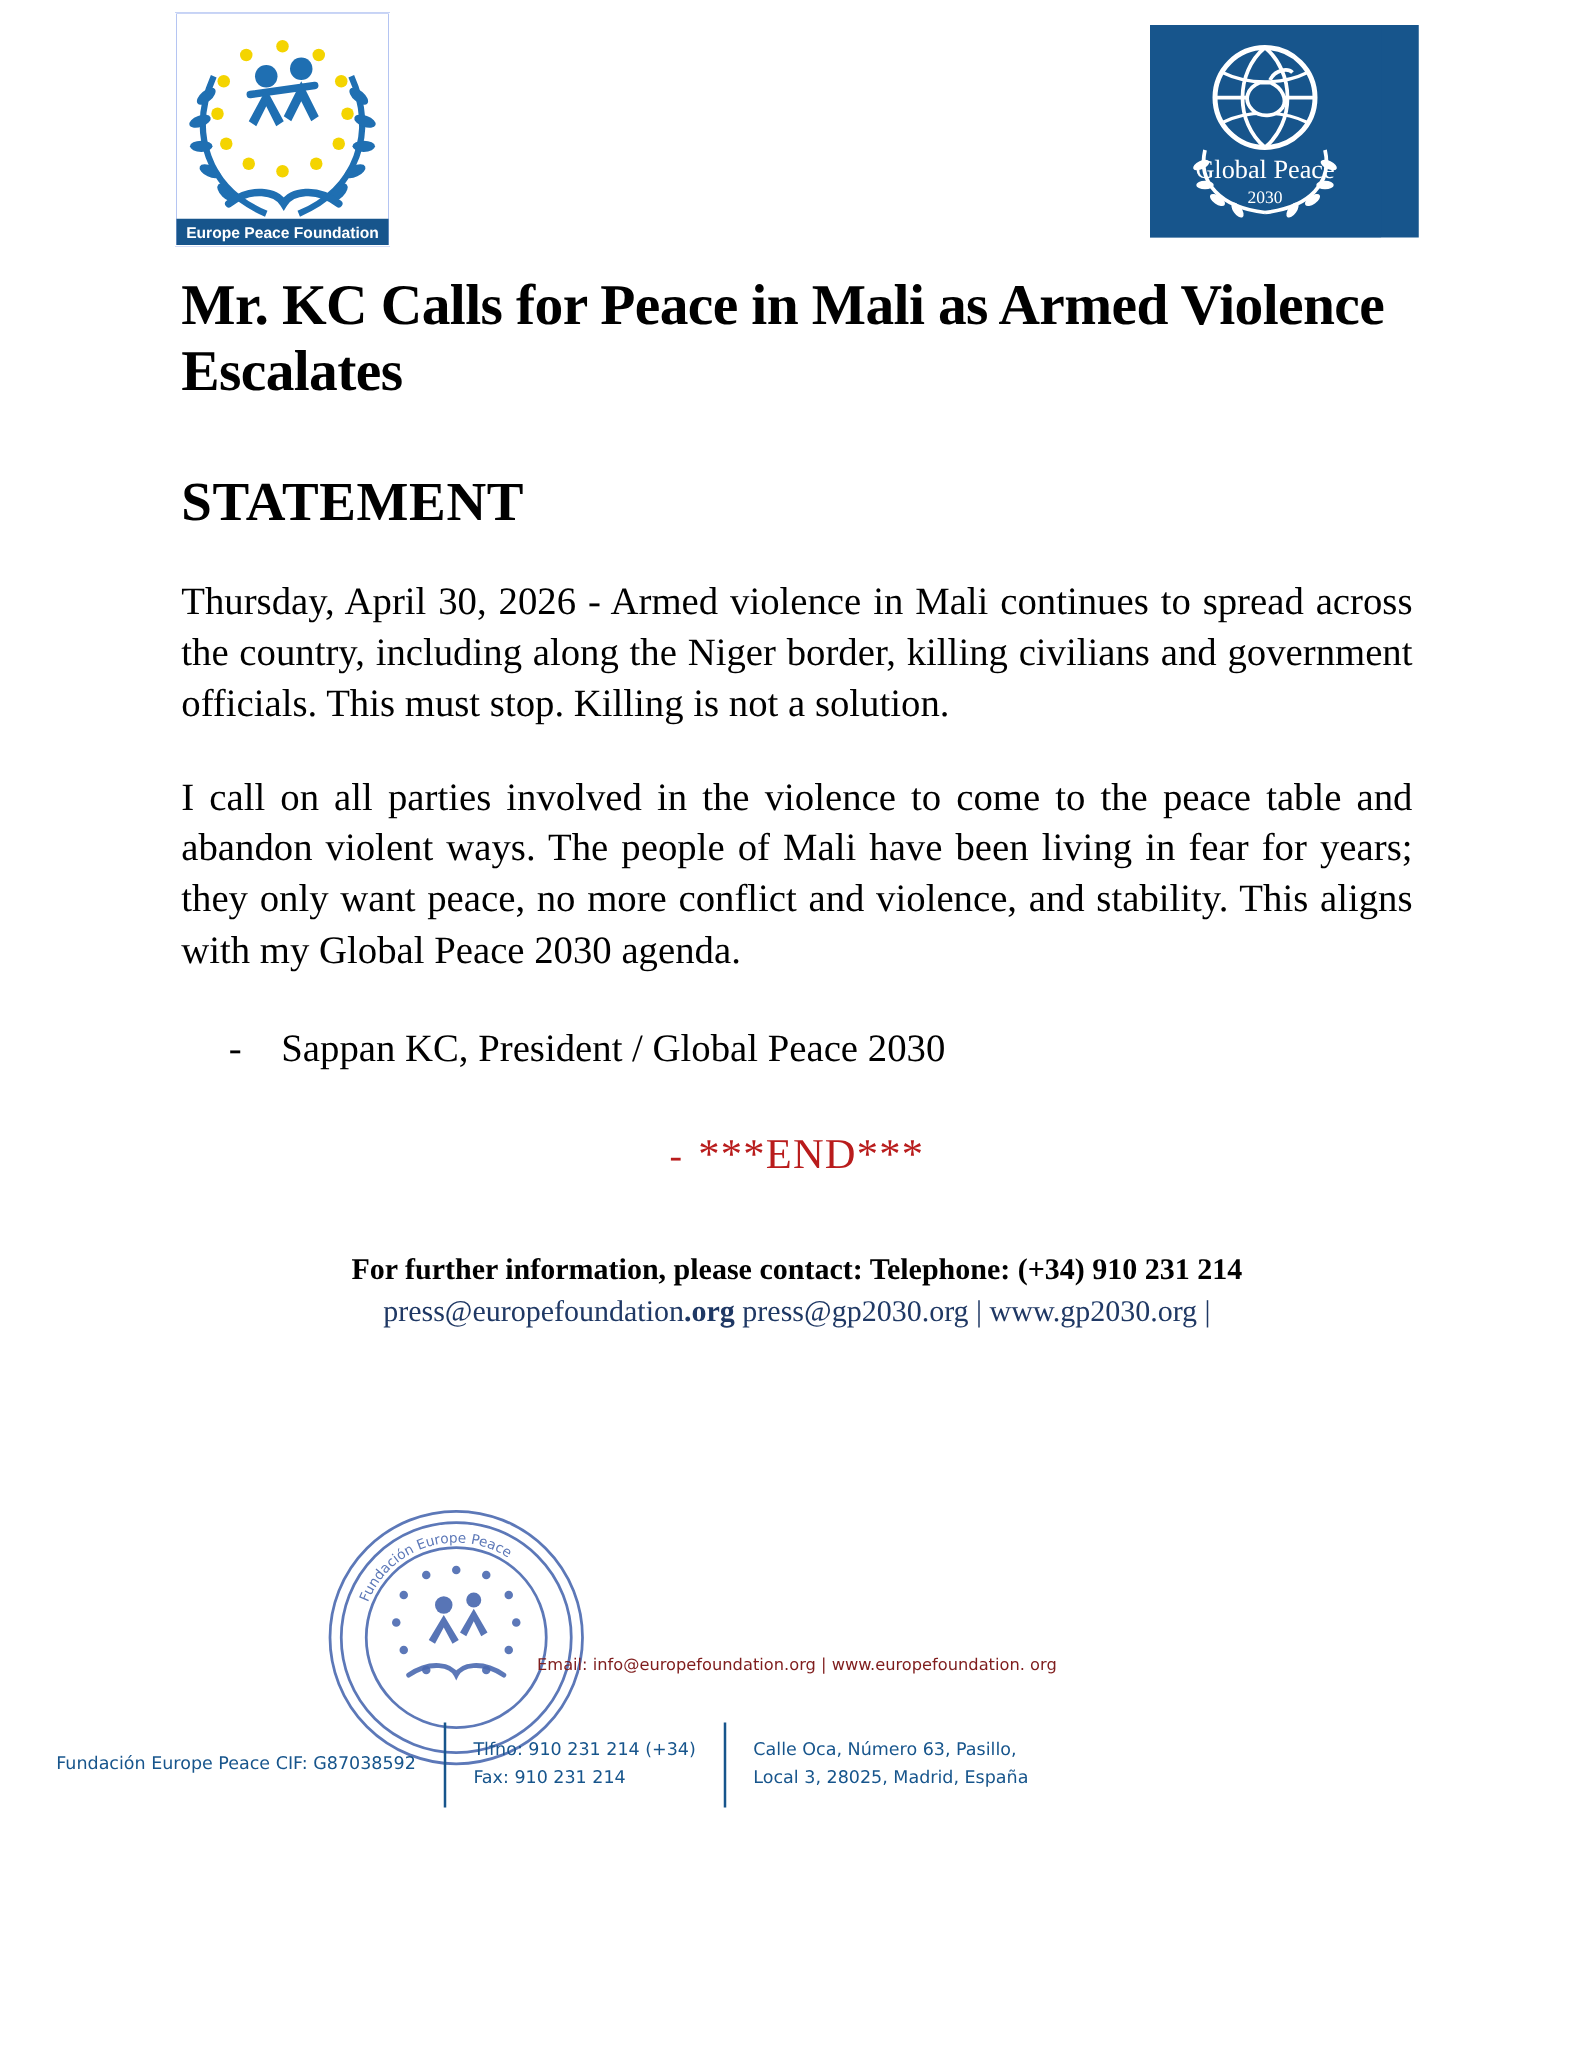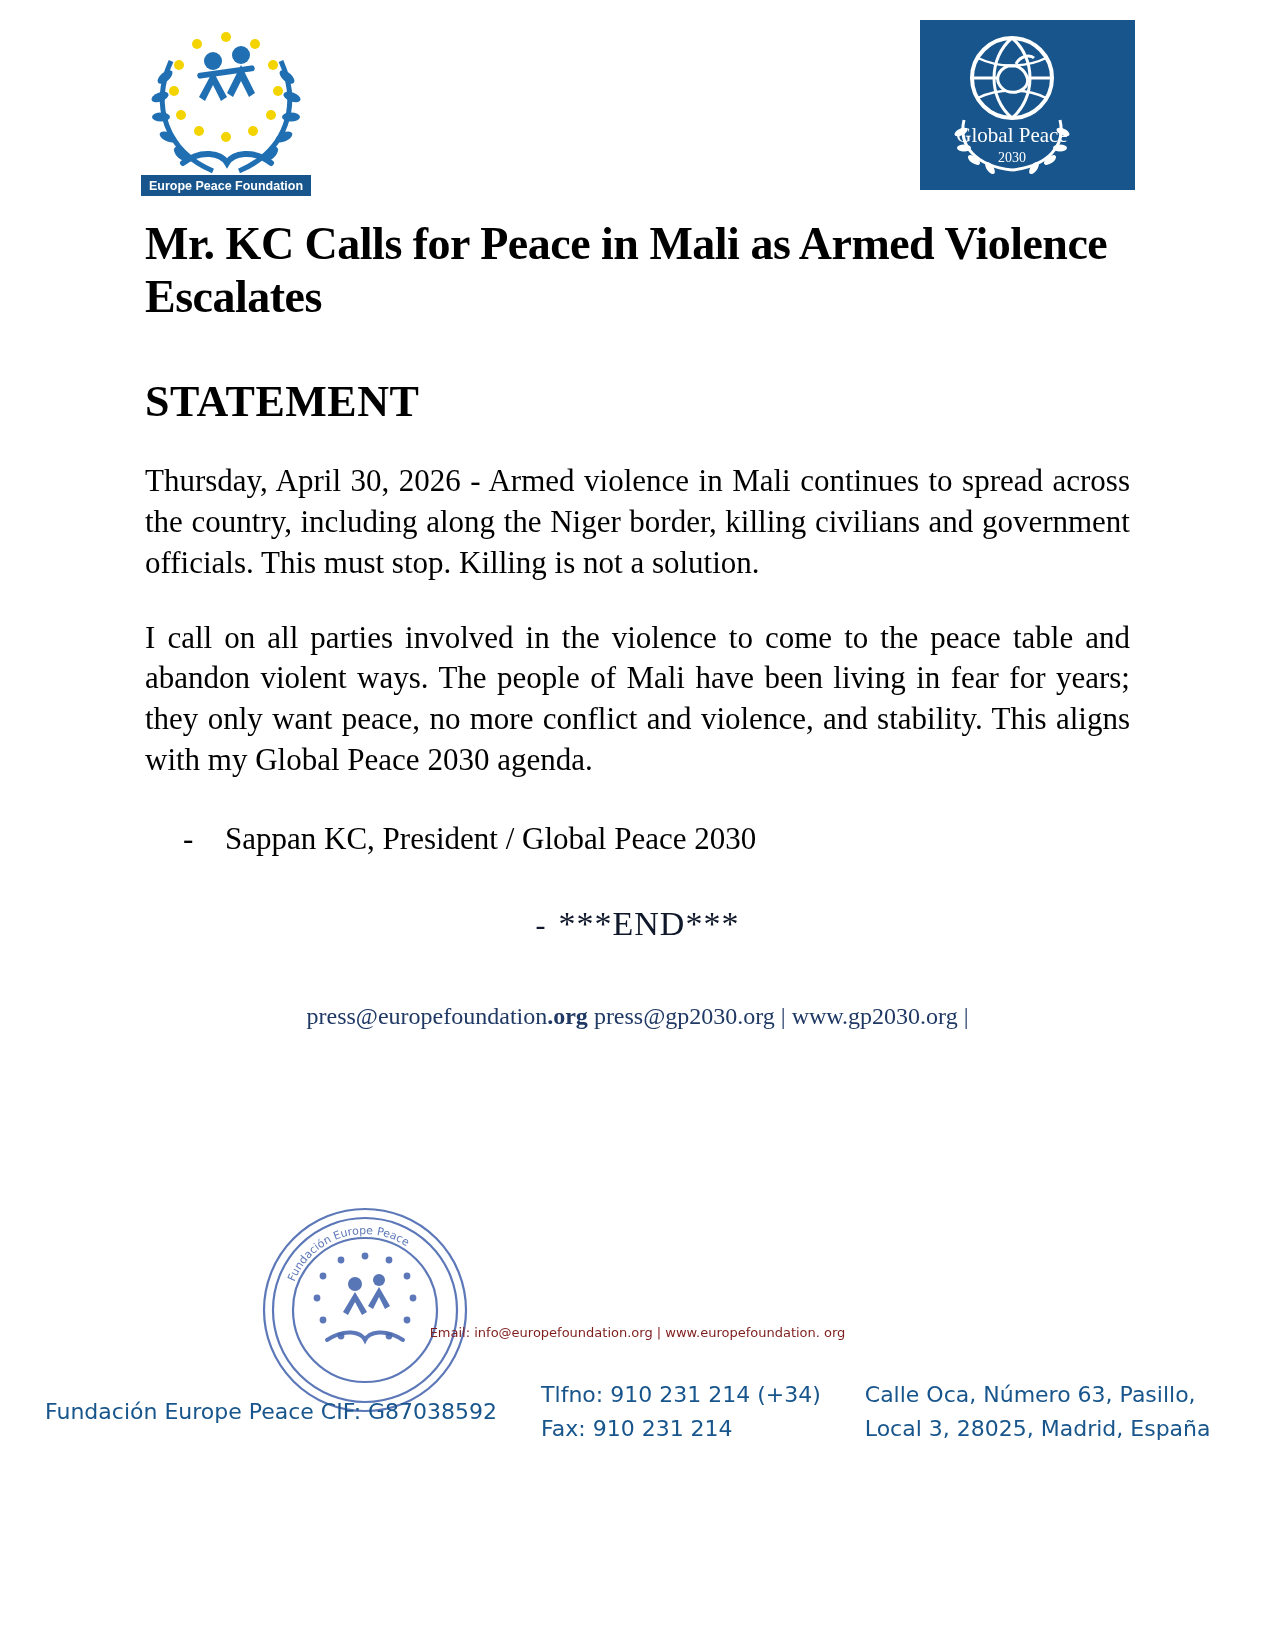--- a/index.html
+++ b/index.html
@@ -80,21 +80,21 @@
   .attribution {
     font-size: 31px;
     margin: 40px 0 0 38px;
     display: flex;
     gap: 28px;
   }
   .attribution .dash { width: 14px; }
 
   .end-line {
     text-align: center;
-    color: #0f172a;
+    color: #b91c1c;
     font-size: 34px;
     margin: 48px 0 0 0;
     letter-spacing: 1px;
   }
   .end-line .dash-end {
     font-size: 30px;
     margin-right: 12px;
   }
 
   
@@ -139,21 +139,21 @@
 
   .footer-bar {
     position: absolute;
     left: 45px;
     right: 45px;
     top: 168px;
     display: flex;
     align-items: center;
     font-family: "DejaVu Sans", sans-serif;
     color: #17558c;
-    font-size: 22px;
+    font-size: 14px;
   }
   .footer-col { padding: 0 22px; }
   .footer-col.first { padding-left: 0; white-space: nowrap; }
   .footer-sep {
     width: 2px;
     background: #17558c;
     align-self: stretch;
     min-height: 68px;
   }
   .footer-col .fline { line-height: 1.55; white-space: nowrap; }
@@ -257,20 +257,21 @@
   <div class="attribution">
     <span class="dash">-</span>
     <span>Sappan KC, President / Global Peace 2030</span>
   </div>
 
   <div class="end-line">
     <span class="dash-end">-</span><span>***END***</span>
   </div>
 
   <div class="contact">
+    <div class="line1">For further information, please contact: Telephone: (+34) 910 231 214</div>
     <div><span>press@europefoundation</span><span class="bold-org">.org</span><span> press@gp2030.org   |  www.gp2030.org |</span></div>
   </div>
 
   <div class="footer-area">
 
     <div class="stamp">
       <svg width="220" height="220" viewBox="0 0 220 220" xmlns="http://www.w3.org/2000/svg">
         <g fill="none" stroke="#2b4fa2" stroke-width="2.2" opacity="0.9">
           <circle cx="110" cy="110" r="101"></circle>
           <circle cx="110" cy="110" r="92"></circle>

